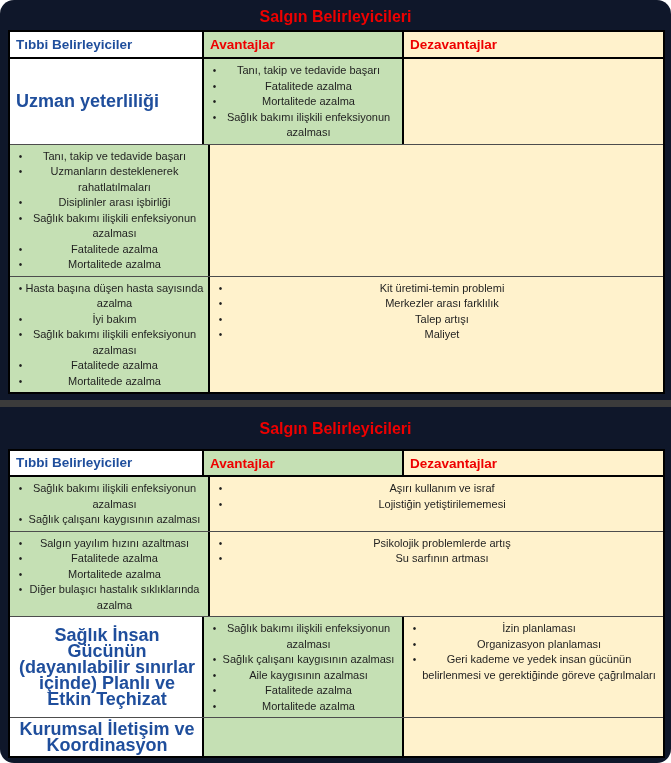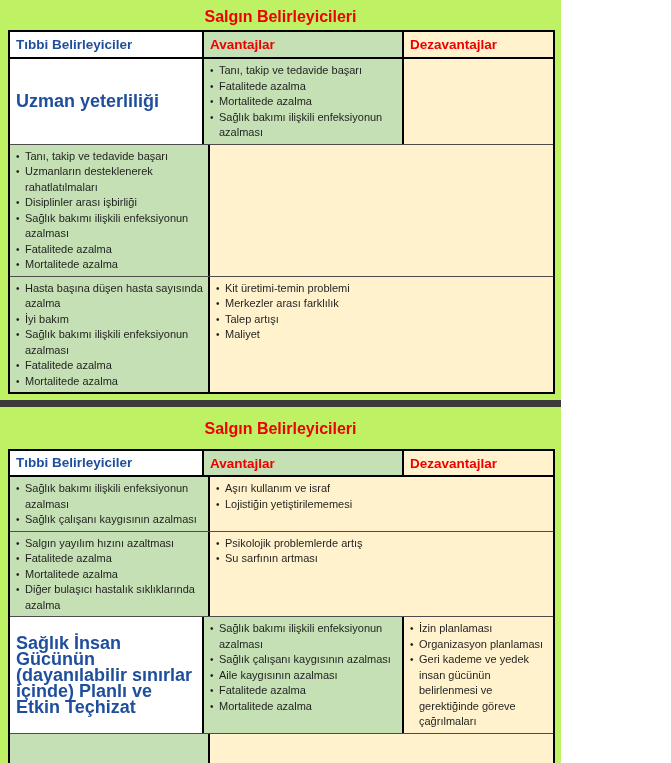--- a/index.html
+++ b/index.html
@@ -1,35 +1,35 @@
 <!DOCTYPE html>
 <html lang="tr" style="--title-color: #ee0000; --header-text: #ee0000; --label-text: #1f4e9c; --advantages-bg: #c5e0b4; --disadvantages-bg: #fff2cc; --border-strong: #000000; --border-soft: #4d4d4d; --divider-bar: #3b3b3b; --body-text: #1f1f1f;"><head>
 <meta charset="utf-8">
 <style>
   * { box-sizing: border-box; margin: 0; padding: 0; }
   body { background: #fff; }
   .page {
-    width: 561px; height: 763px; background: #bef264; overflow: hidden;
-    font-family: "Liberation Sans", sans-serif; position: relative;
+    width: 671px; height: 763px; background: #0f172a; overflow: hidden;
+    font-family: "Liberation Sans", sans-serif; position: relative; border-radius: 14px;
   }
   .slide-title {
     text-align: center; font-weight: bold; font-size: 16px; line-height: 19px;
     color: var(--title-color, #ee0000);
   }
   .title-1 { padding-top: 7px; }
   .title-2 { margin-top: 12px; }
   .doc-table {
     margin: 4px 6px 0 8px;
     border: 2px solid var(--border-strong, #000);
   }
   .t2 { margin-top: 11px; }
   .trow { display: flex; border-bottom: 1px solid var(--border-soft, #4d4d4d); }
   .trow:last-child { border-bottom: none; }
   .trow.thead { border-bottom: 2px solid var(--border-strong, #000); }
-  .cell { padding: 3px 4px 3px 6px; }
+  .cell { padding: 3px 4px 3px 6px; text-align: center; }
   .label-cell {
     width: 194px; flex: none; background: #fff;
     color: var(--label-text, #1f4e9c); font-weight: bold; font-size: 18px; line-height: 16px;
     display: flex; align-items: center;
     border-right: 2px solid var(--border-strong, #000);
   }
   .adv-cell {
     width: 200px; flex: none;
     background: var(--advantages-bg, #c5e0b4);
     border-right: 2px solid var(--border-strong, #000);
@@ -259,18 +259,19 @@
             <span class="bullet-text">Organizasyon planlaması</span>
           </div>
           <div class="bullet-item">
             <span class="bullet">•</span>
             <span class="bullet-text">Geri kademe ve yedek insan gücünün belirlenmesi ve gerektiğinde göreve çağrılmaları</span>
           </div>
         </div>
     </div>
 
     <div class="trow" style="min-height:36px">
+      <div class="cell label-cell">Kurumsal İletişim ve Koordinasyon</div>
       <div class="cell adv-cell bullets"></div>
       <div class="cell dis-cell bullets"></div>
     </div>
   </div>
 
 </div>
 
 </body></html>

